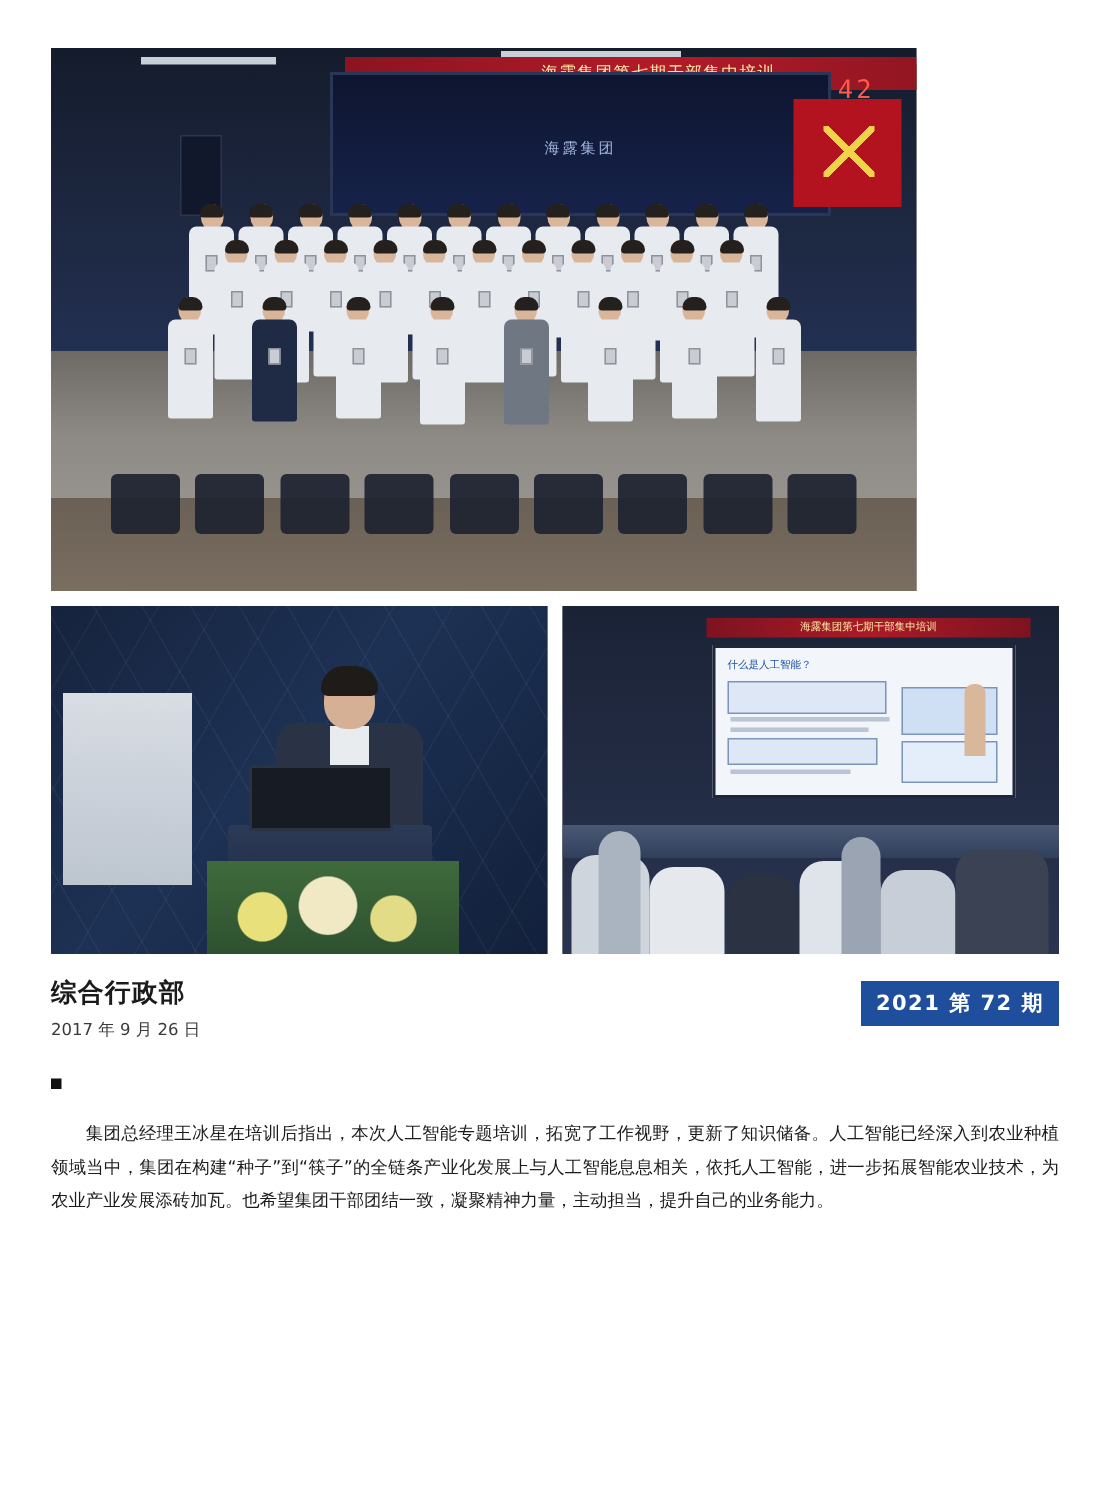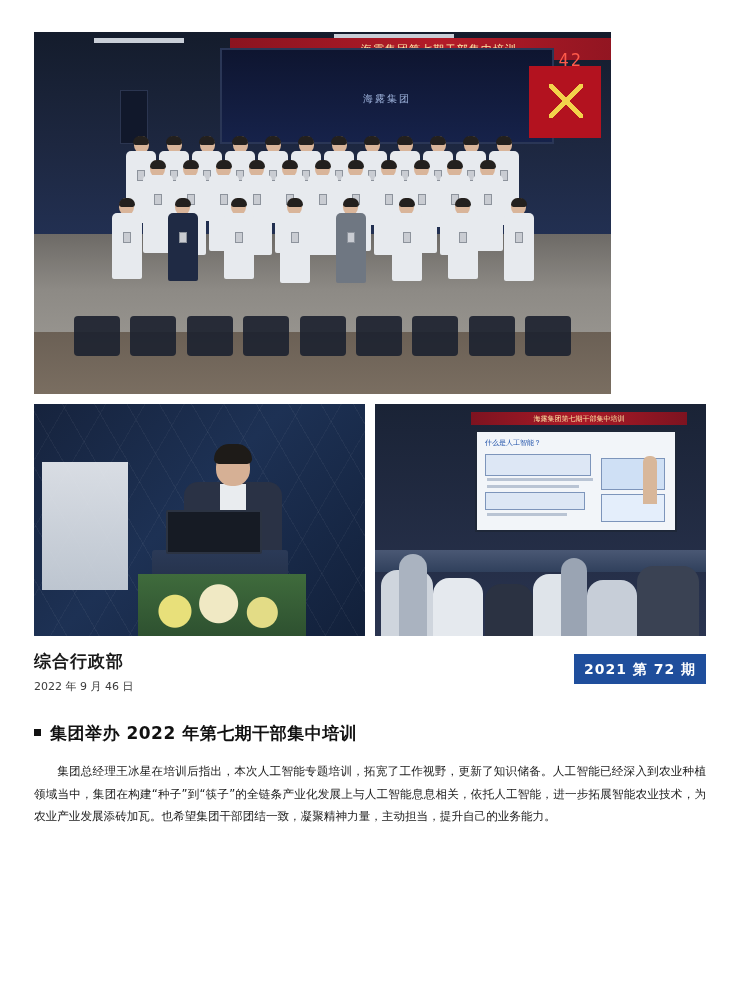--- a/index.html
+++ b/index.html
@@ -610,26 +610,25 @@
         <div class="aud" style="left:212px;width:50px; height:56px; background:#c7ced8;"></div>
         <div class="aud" style="left:262px;width:62px; height:70px; background:#3a4253;"></div>
         <div class="aud" style="left:24px; width:28px; height:82px; background:#aab3c0; border-radius:14px 14px 0 0;"></div>
         <div class="aud" style="left:186px;width:26px; height:78px; background:#9aa4b3; border-radius:13px 13px 0 0;"></div>
       </div>
     </div>
   </div>
 
   <div class="meta">
     <div class="dept">综合行政部</div>
-    <div class="date">2022 年 9 月 46 日</div>
+    <div class="date">2017 年 9 月 26 日</div>
     <div class="issue-badge">2021  第 72 期</div>
   </div>
 
   <div class="article">
     <div class="headline">
       <span class="bullet-square"></span>
-      <span>集团举办 2022 年第七期干部集中培训</span>
     </div>
     <p class="para">集团总经理王冰星在培训后指出，本次人工智能专题培训，拓宽了工作视野，更新了知识储备。人工智能已经深入到农业种植领域当中，集团在构建“种子”到“筷子”的全链条产业化发展上与人工智能息息相关，依托人工智能，进一步拓展智能农业技术，为农业产业发展添砖加瓦。也希望集团干部团结一致，凝聚精神力量，主动担当，提升自己的业务能力。</p>
 
   </div>
 
 </div>
 
 </body></html>

